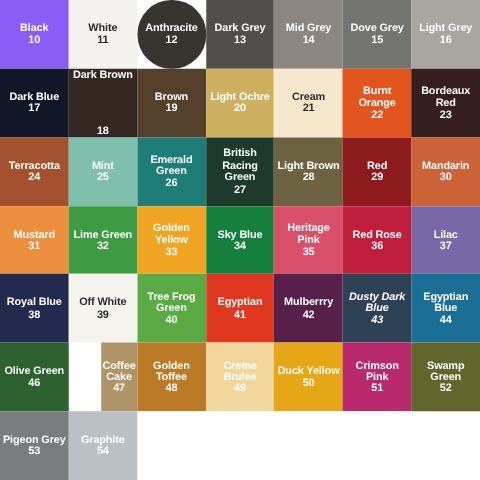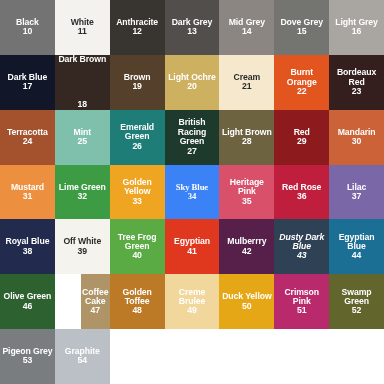--- a/index.html
+++ b/index.html
@@ -30,29 +30,29 @@
     overflow:hidden;
   }
   .swatch .nm { display:block; }
   .swatch .no { display:block; }
   .swatch.empty { background:#ffffff; }
 </style>
 </head>
 <body>
 
 <div id="palette-grid">
-    <div class="swatch" style="background: #737373; color: rgb(255, 255, 255); align-items: center;">
+    <div class="swatch" style="background: #8b5cf6; color: rgb(255, 255, 255); align-items: center;">
       <span class="nm">Black</span>
       <span class="no">10</span>
     </div>
     <div class="swatch" style="background: rgb(244, 242, 238); color: rgb(43, 43, 43);">
       <span class="nm">White</span>
       <span class="no">11</span>
     </div>
-    <div class="swatch" style="background: rgb(56, 52, 48); color: rgb(255, 255, 255);">
+    <div class="swatch" style="background: rgb(56, 52, 48); color: rgb(255, 255, 255); border-radius: 27px;">
       <span class="nm">Anthracite</span>
       <span class="no">12</span>
     </div>
     <div class="swatch" style="background: rgb(81, 78, 75); color: rgb(255, 255, 255);">
       <span class="nm">Dark Grey</span>
       <span class="no">13</span>
     </div>
     <div class="swatch" style="background: rgb(139, 134, 129); color: rgb(255, 255, 255);">
       <span class="nm">Mid Grey</span>
       <span class="no">14</span>
@@ -126,21 +126,21 @@
       <span class="no">31</span>
     </div>
     <div class="swatch" style="background: rgb(61, 155, 67); color: rgb(255, 255, 255);">
       <span class="nm">Lime Green</span>
       <span class="no">32</span>
     </div>
     <div class="swatch" style="background: rgb(239, 165, 34); color: rgb(255, 255, 255);">
       <span class="nm">Golden Yellow</span>
       <span class="no">33</span>
     </div>
-    <div class="swatch" style="background: #3b82f6; color: rgb(255, 255, 255); font-family: Liberation Serif, serif;">
+    <div class="swatch" style="background: #15803d; color: rgb(255, 255, 255);">
       <span class="nm">Sky Blue</span>
       <span class="no">34</span>
     </div>
     <div class="swatch" style="background: rgb(217, 80, 107); color: rgb(255, 255, 255);">
       <span class="nm">Heritage Pink</span>
       <span class="no">35</span>
     </div>
     <div class="swatch" style="background: rgb(191, 30, 61); color: rgb(255, 255, 255);">
       <span class="nm">Red Rose</span>
       <span class="no">36</span>

